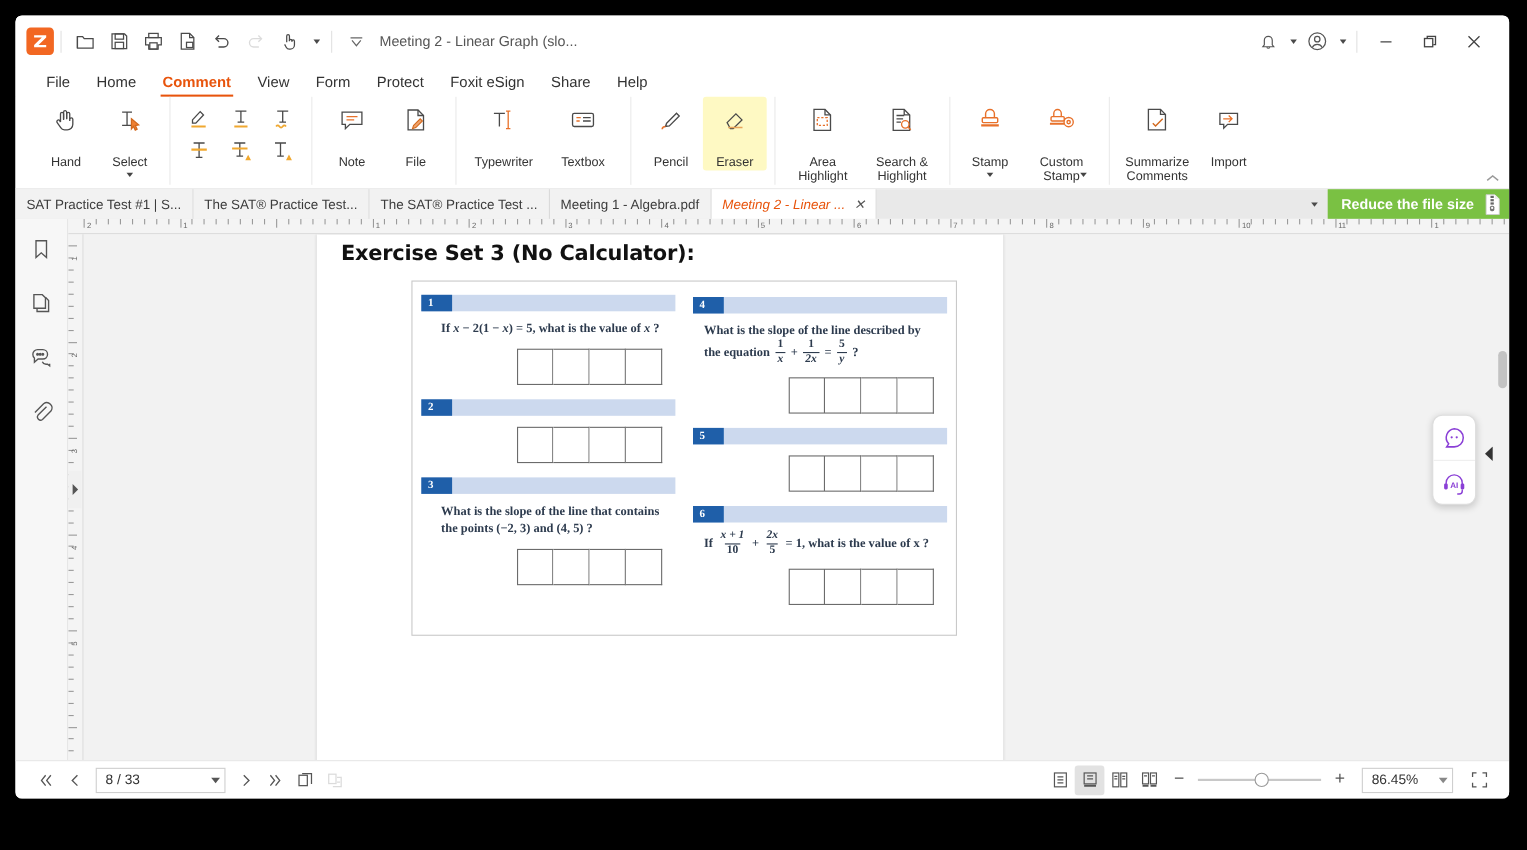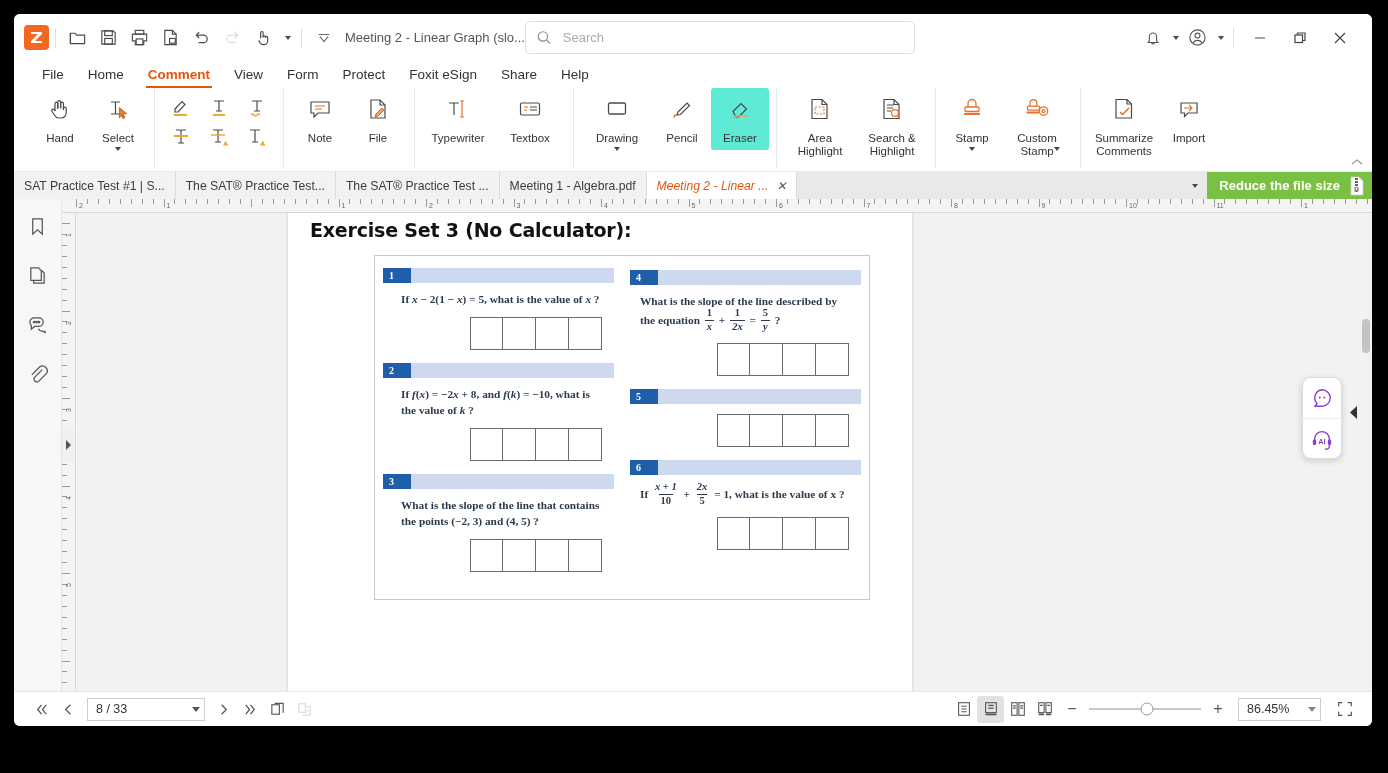--- a/index.html
+++ b/index.html
@@ -55,21 +55,21 @@
   .tb-btn.disabled { opacity: .35; }
   .caret {
     width: 0; height: 0;
     border-left: 3.5px solid transparent;
     border-right: 3.5px solid transparent;
     border-top: 4px solid #4a4a4a;
     margin-left: 2px;
   }
   .doc-title {
     font-size: 13px; color: #555;
-    margin-left: 6px; 
+    margin-left: 6px; margin-right: 10px;
     white-space: nowrap;
     flex: none;
   }
   .searchbox {
     flex: none;
     width: 390px; height: 33px;
     border: 1px solid #e0e0e0;
     border-radius: 4px;
     display: flex; align-items: center;
     padding: 0 10px;
@@ -141,26 +141,26 @@
   .rbtn {
     width: 58px;
     min-height: 62px;
     display: flex;
     flex-direction: column;
     align-items: center;
     padding-top: 6px;
     cursor: pointer;
     border-radius: 3px;
   }
-  .rbtn.selected { background: #5eead4; }
+  .rbtn.selected { background: #fef9c3; }
   .rbtn .ricon { height: 30px; display: flex; align-items: center; justify-content: center; }
   .rbtn .rlabel {
     font-size: 11.5px; color: #333;
     text-align: center; line-height: 13px;
-    margin-top: 8px;
+    margin-top: 18px;
     white-space: pre-line;
   }
   .rbtn .rcaret {
     width: 0; height: 0;
     border-left: 3.5px solid transparent;
     border-right: 3.5px solid transparent;
     border-top: 4px solid #444;
     margin-top: 2px;
   }
   .rbtn-wide { width: 72px; }
@@ -543,27 +543,20 @@
     <div class="tb-sep"></div>
 
     <div class="tb-btn">
       <svg width="16" height="16" viewBox="0 0 18 18" fill="none" stroke="#666" stroke-width="1.2">
         <path d="M3 5h12"></path>
             <path d="M4.5 7.5L9 13l4.5-5.5"></path>
       </svg>
     </div>
     <div class="doc-title">Meeting 2 - Linear Graph (slo...</div>
 
-    <div class="searchbox">
-      <svg width="17" height="17" viewBox="0 0 18 18" fill="none" stroke="#8a8a8a" stroke-width="1.3">
-        <circle cx="7.8" cy="7.8" r="5.3"></circle>
-            <path d="M11.8 11.8l4 4"></path>
-      </svg>
-      <input type="text" value="" placeholder="Search" style="">
-    </div>
 
     <div class="tb-right">
       <div class="tb-btn">
         <svg width="18" height="18" viewBox="0 0 20 20" fill="none" stroke="#555" stroke-width="1.2">
           <path d="M6 13V8.5a4 4 0 018 0V13l1.5 2h-11z"></path>
               <path d="M8.5 15.5a1.6 1.6 0 003 0"></path>
         </svg>
       </div>
       <div class="tb-btn" style="width:14px">
         <span class="caret"></span>
@@ -716,29 +709,20 @@
             <rect x="3.5" y="7" width="19" height="12" rx="1.5"></rect>
             <path d="M7 11h4M7 14h3" stroke="#e8712a"></path>
                 <path d="M13 11h7M13 14h7"></path>
           </svg>
         </span>
         <span class="rlabel">Textbox</span>
       </div>
     </div>
 
     <div class="rgroup">
-      <div class="rbtn rbtn-wide">
-        <span class="ricon">
-          <svg width="26" height="26" viewBox="0 0 26 26" fill="none" stroke="#4a4a4a" stroke-width="1.3">
-            <rect x="4.5" y="7" width="17" height="11" rx="1.5"></rect>
-          </svg>
-        </span>
-        <span class="rlabel">Drawing</span>
-        <span class="rcaret"></span>
-      </div>
       <div class="rbtn">
         <span class="ricon">
           <svg width="26" height="26" viewBox="0 0 26 26" fill="none" stroke="#4a4a4a" stroke-width="1.2">
             <path d="M9 16l9-9 2.5 2.5-9 9L8 19z"></path>
             <path d="M8 19c-2 0-3 1-3 2.5" stroke="#e8712a" stroke-width="1.4"></path>
           </svg>
         </span>
         <span class="rlabel">Pencil</span>
       </div>
       <div class="rbtn selected">
@@ -1112,23 +1096,20 @@
                   <span class="cell"></span>
                   <span class="cell"></span>
                   <span class="cell"></span>
                 </div>
               </div>
 
               <div class="qitem">
                 <div class="qhead">
                   <span class="qnum">2</span>
                 </div>
-                <div class="qtext">
-                  If <span class="mi">f</span>(<span class="mi">x</span>) = −2<span class="mi">x</span> + 8, and <span class="mi">f</span>(<span class="mi">k</span>) = −10, what is the value of <span class="mi">k</span> ?
-                </div>
                 <div class="gridans">
                   <span class="cell"></span>
                   <span class="cell"></span>
                   <span class="cell"></span>
                   <span class="cell"></span>
                 </div>
               </div>
 
               <div class="qitem">
                 <div class="qhead">

